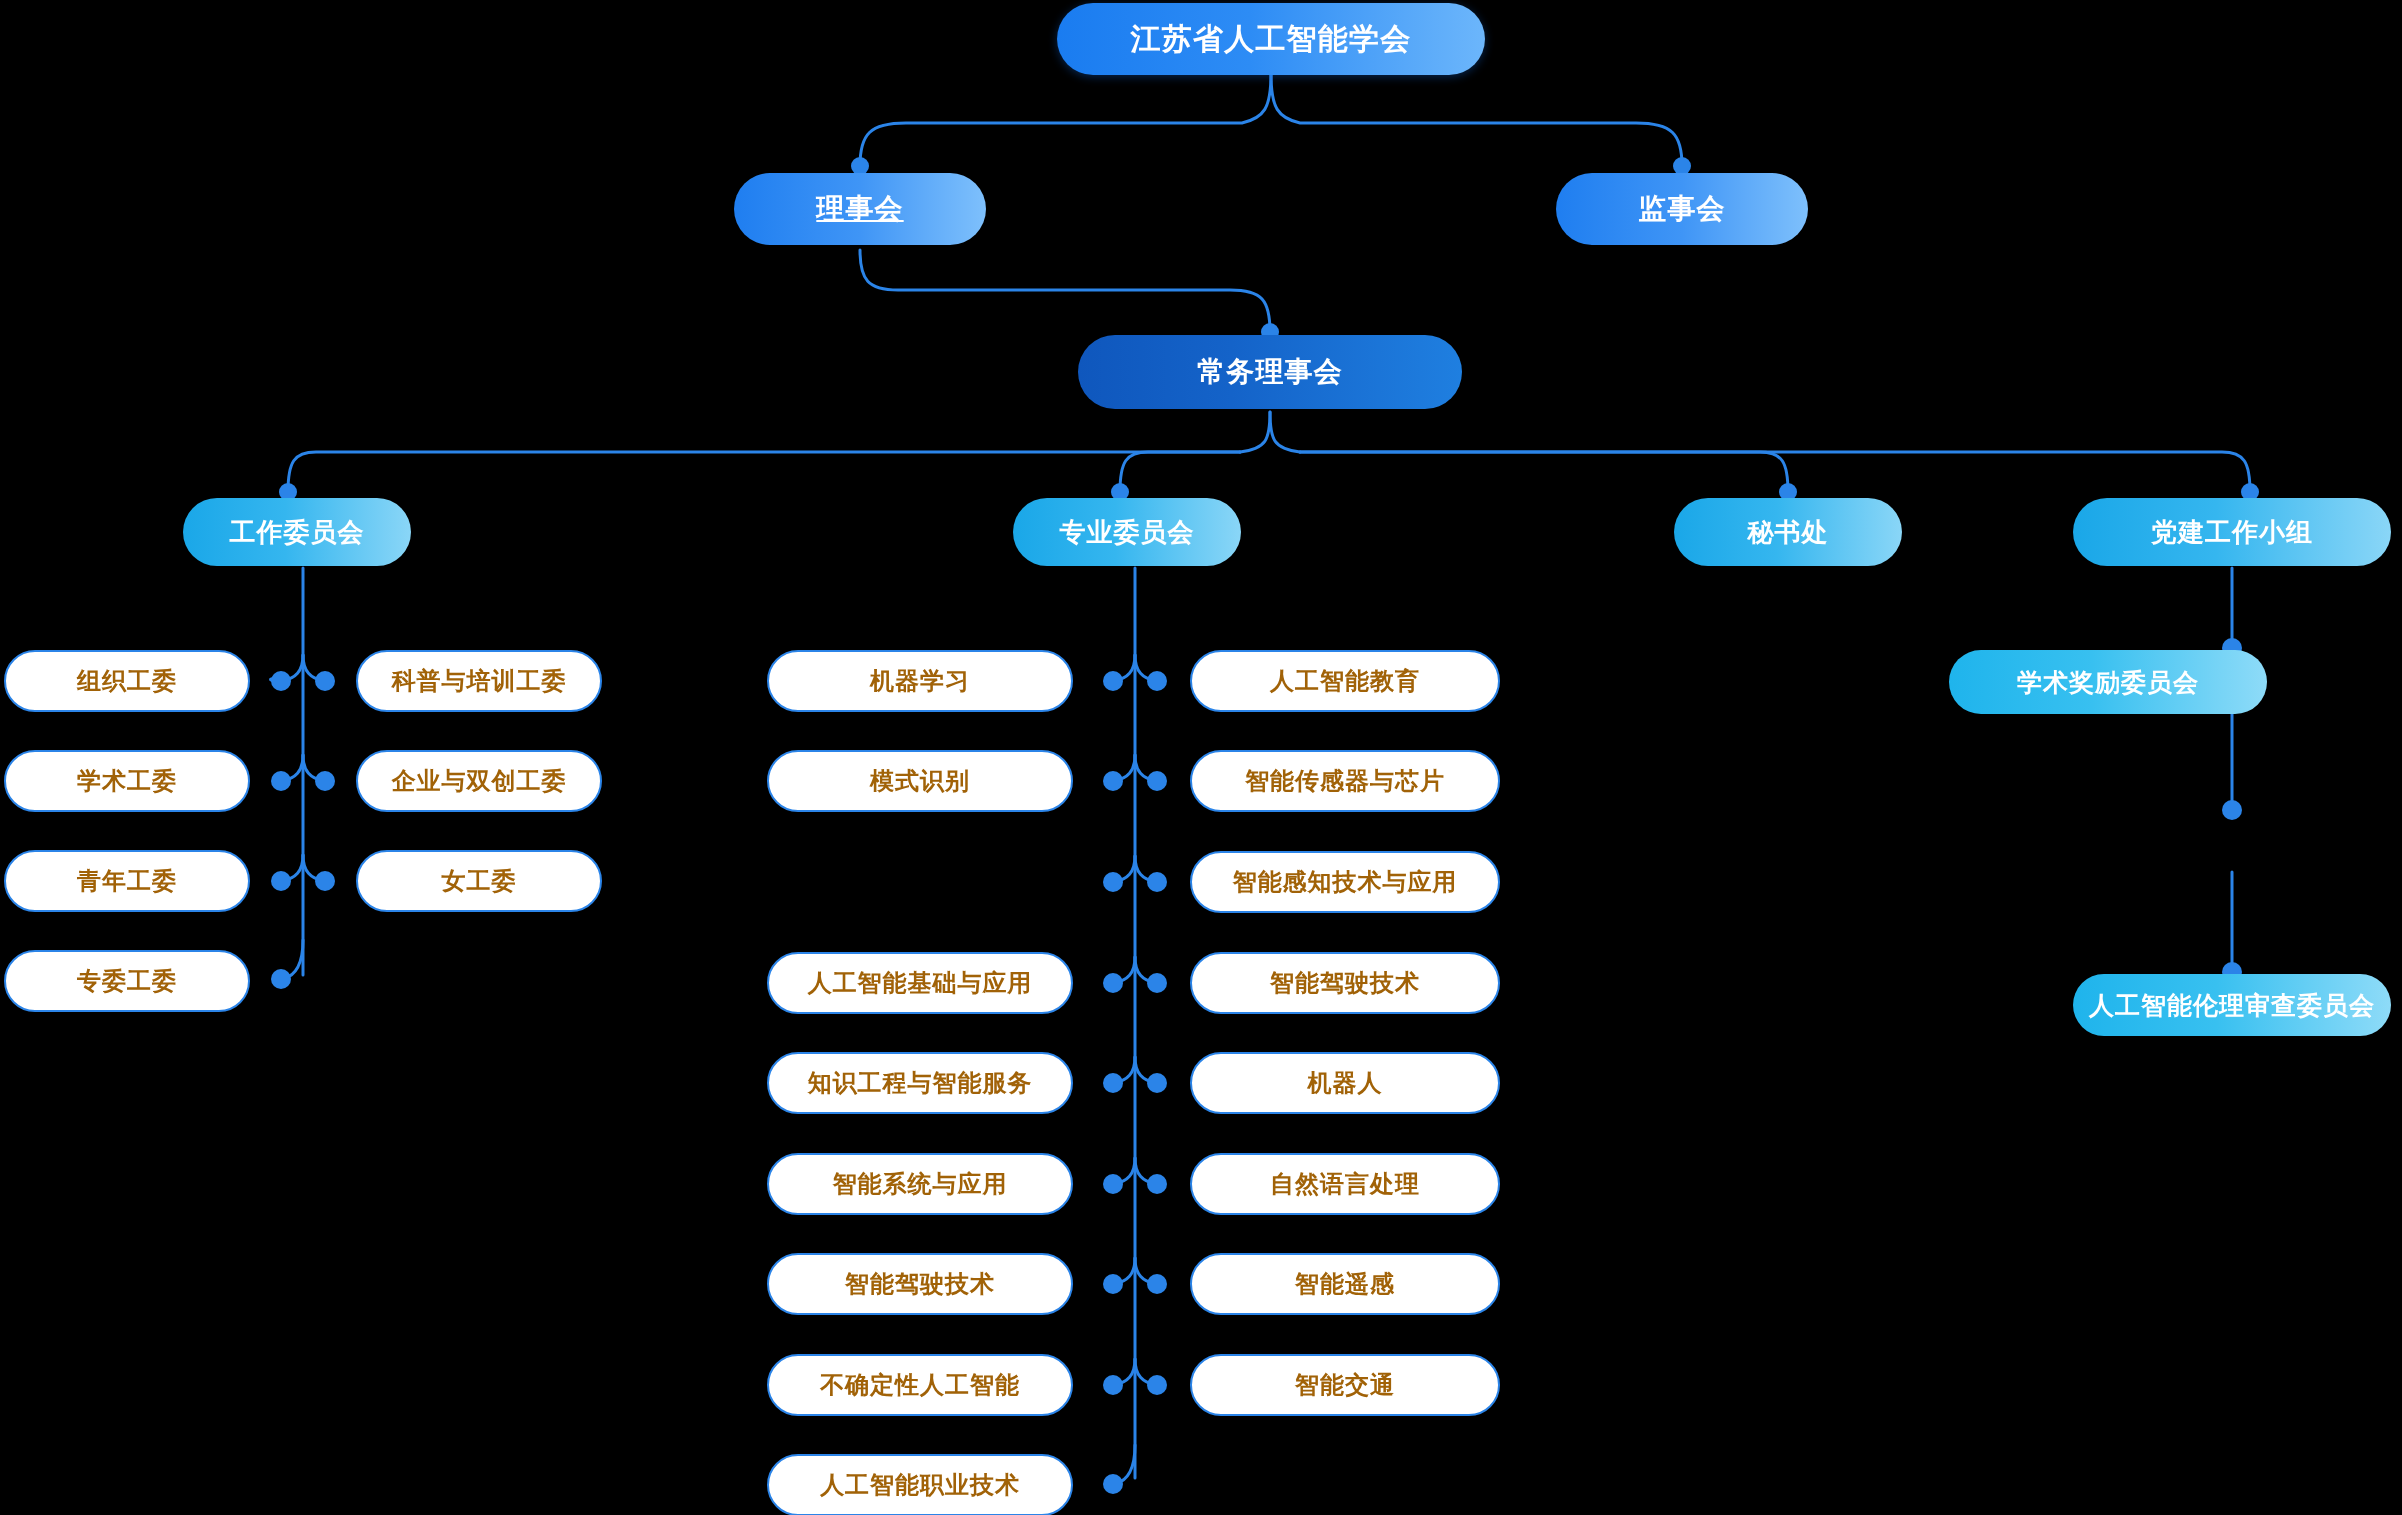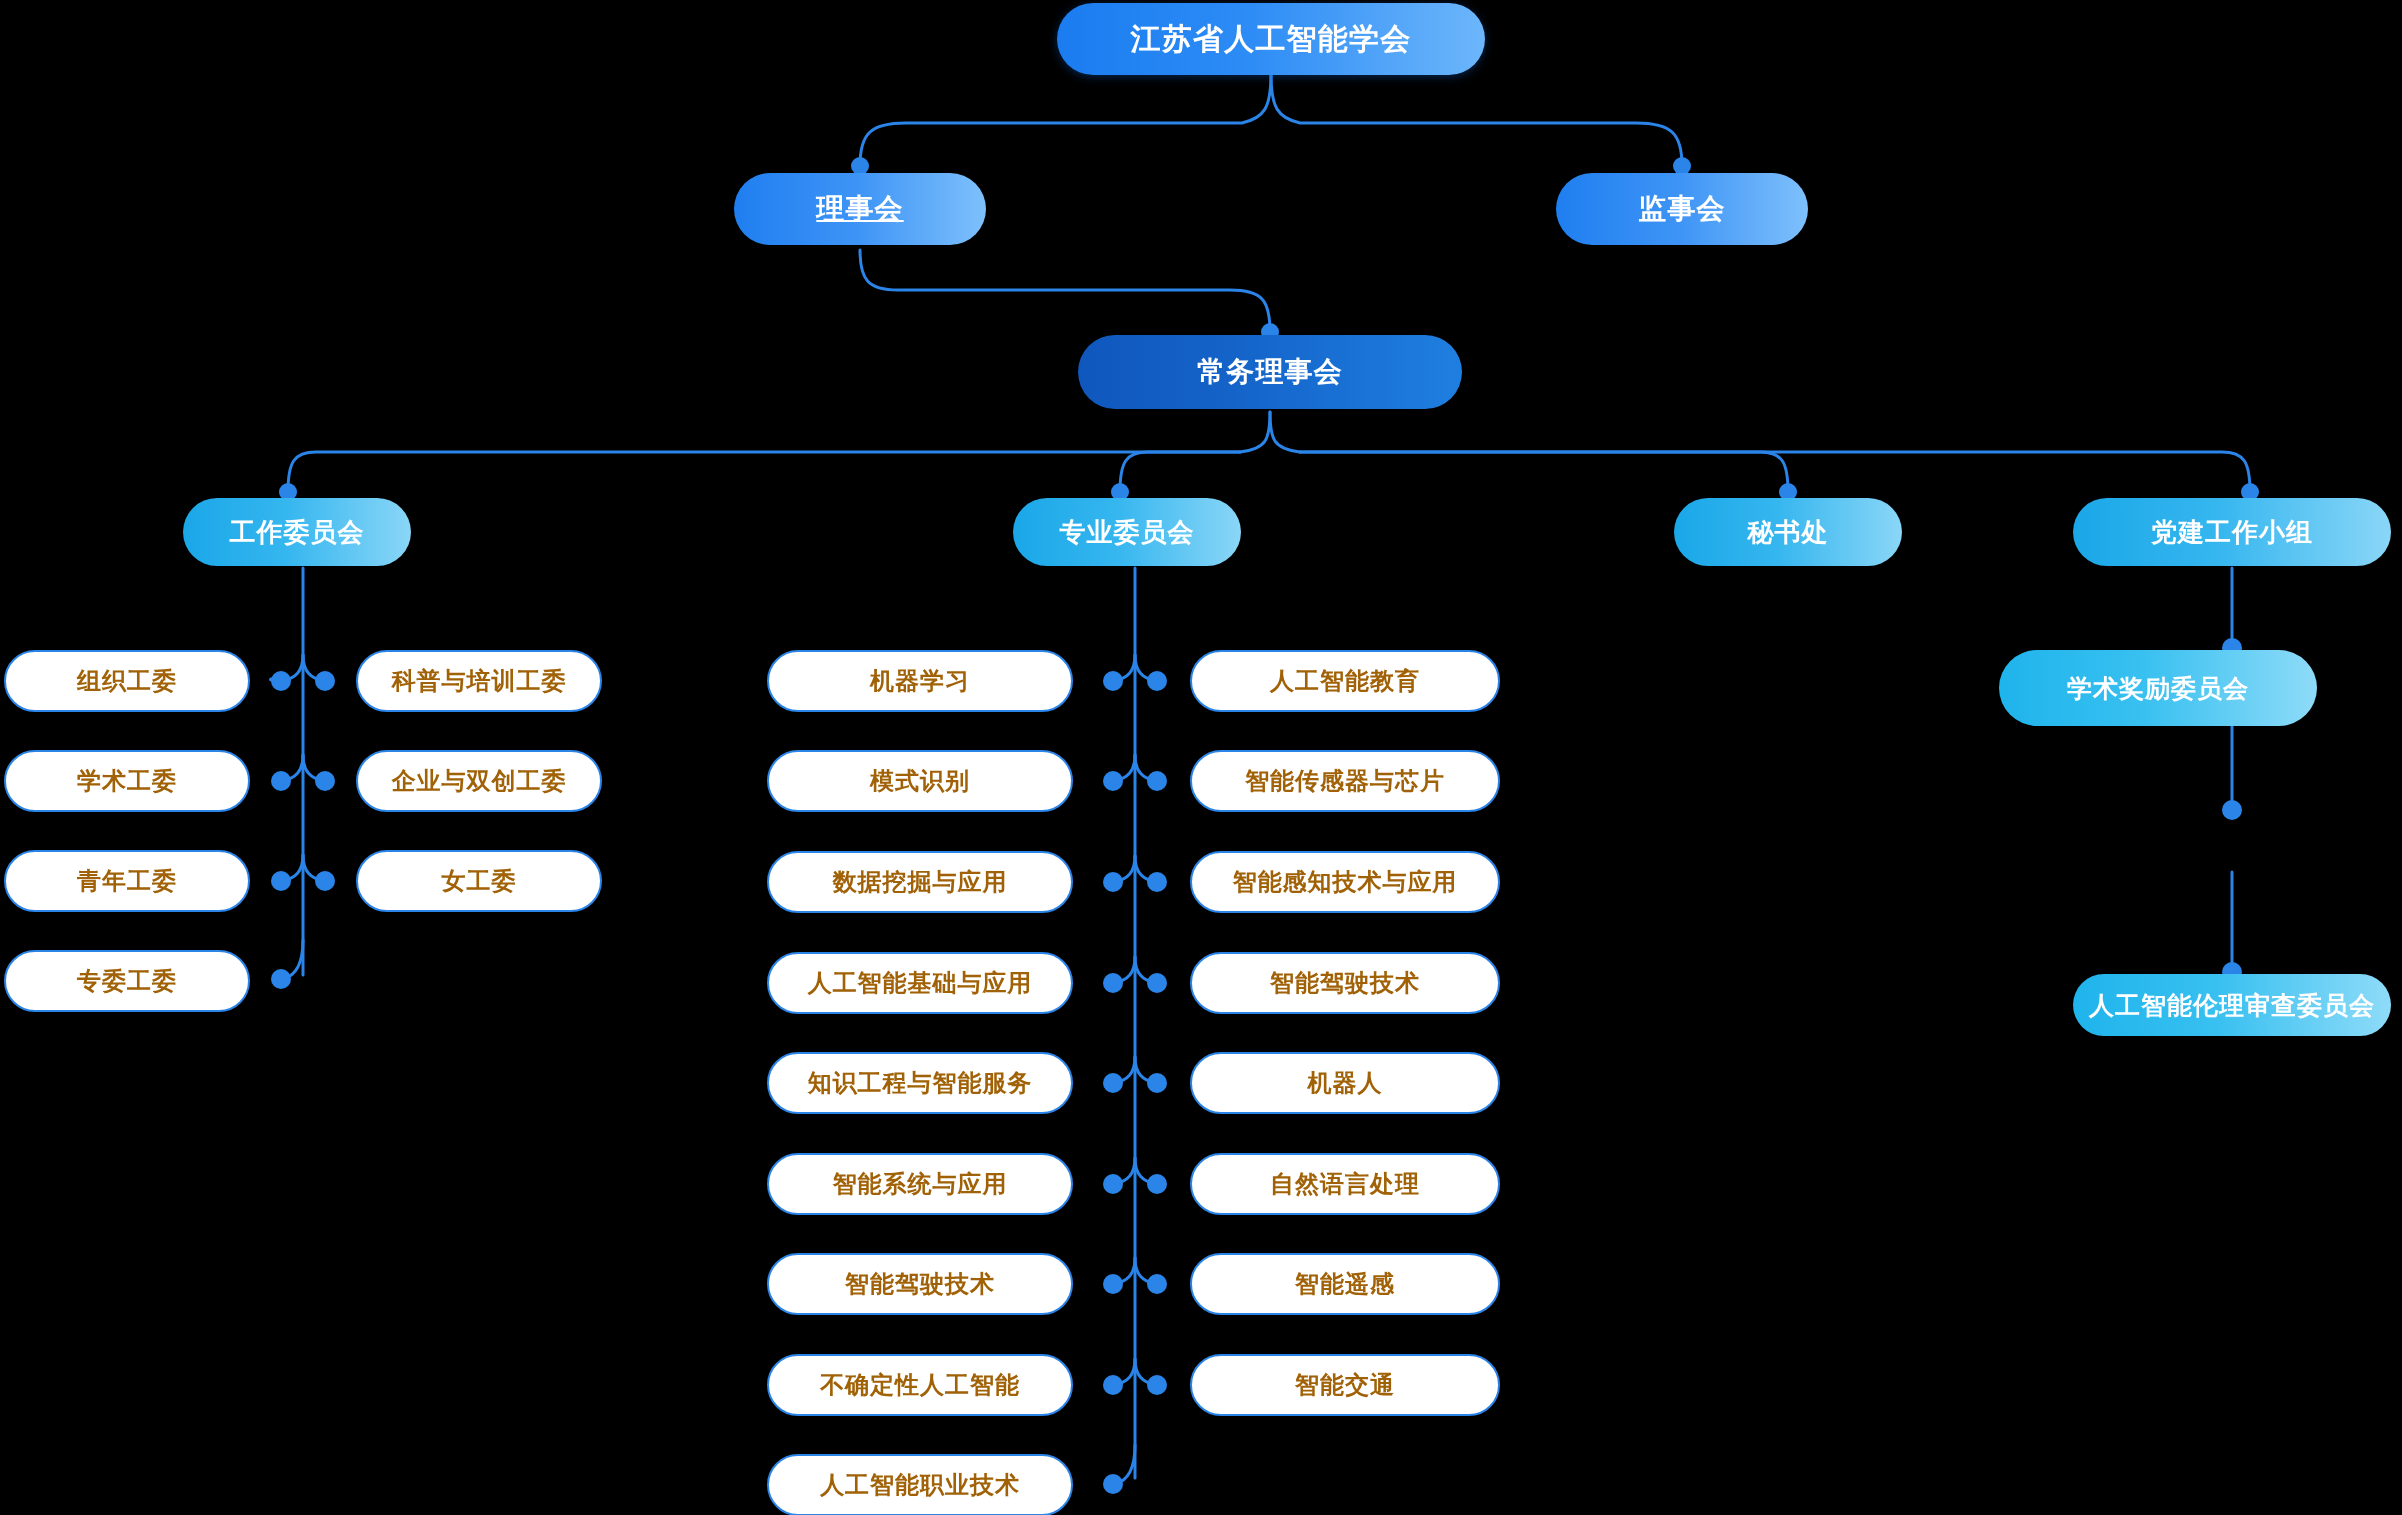--- a/index.html
+++ b/index.html
@@ -222,23 +222,20 @@
   <div class="node leaf" style="left:356px; top:850px; width:246px; height:62px;">
     <span>女工委</span>
   </div>
 
   <div class="node leaf" style="left:767px; top:650px; width:306px; height:62px;">
     <span>机器学习</span>
   </div>
   <div class="node leaf" style="left:767px; top:750px; width:306px; height:62px;">
     <span>模式识别</span>
   </div>
-  <div class="node leaf" style="left:767px; top:851px; width:306px; height:62px;">
-    <span>数据挖掘与应用</span>
-  </div>
   <div class="node leaf" style="left:767px; top:952px; width:306px; height:62px;">
     <span>人工智能基础与应用</span>
   </div>
   <div class="node leaf" style="left:767px; top:1052px; width:306px; height:62px;">
     <span>知识工程与智能服务</span>
   </div>
   <div class="node leaf" style="left:767px; top:1153px; width:306px; height:62px;">
     <span>智能系统与应用</span>
   </div>
   <div class="node leaf" style="left:767px; top:1253px; width:306px; height:62px;">
@@ -269,20 +266,20 @@
   <div class="node leaf" style="left:1190px; top:1153px; width:310px; height:62px;">
     <span>自然语言处理</span>
   </div>
   <div class="node leaf" style="left:1190px; top:1253px; width:310px; height:62px;">
     <span>智能遥感</span>
   </div>
   <div class="node leaf" style="left:1190px; top:1354px; width:310px; height:62px;">
     <span>智能交通</span>
   </div>
 
-  <div class="node cyan" style="left:1999px; top:650px; width:318px; height:76px;">
+  <div class="node cyan" style="left:1949px; top:650px; width:318px; height:64px;">
     <span>学术奖励委员会</span>
   </div>
   <div class="node cyan" style="left:2073px; top:974px; width:318px; height:62px;">
     <span>人工智能伦理审查委员会</span>
   </div>
 
 </div>
 
 </body></html>

